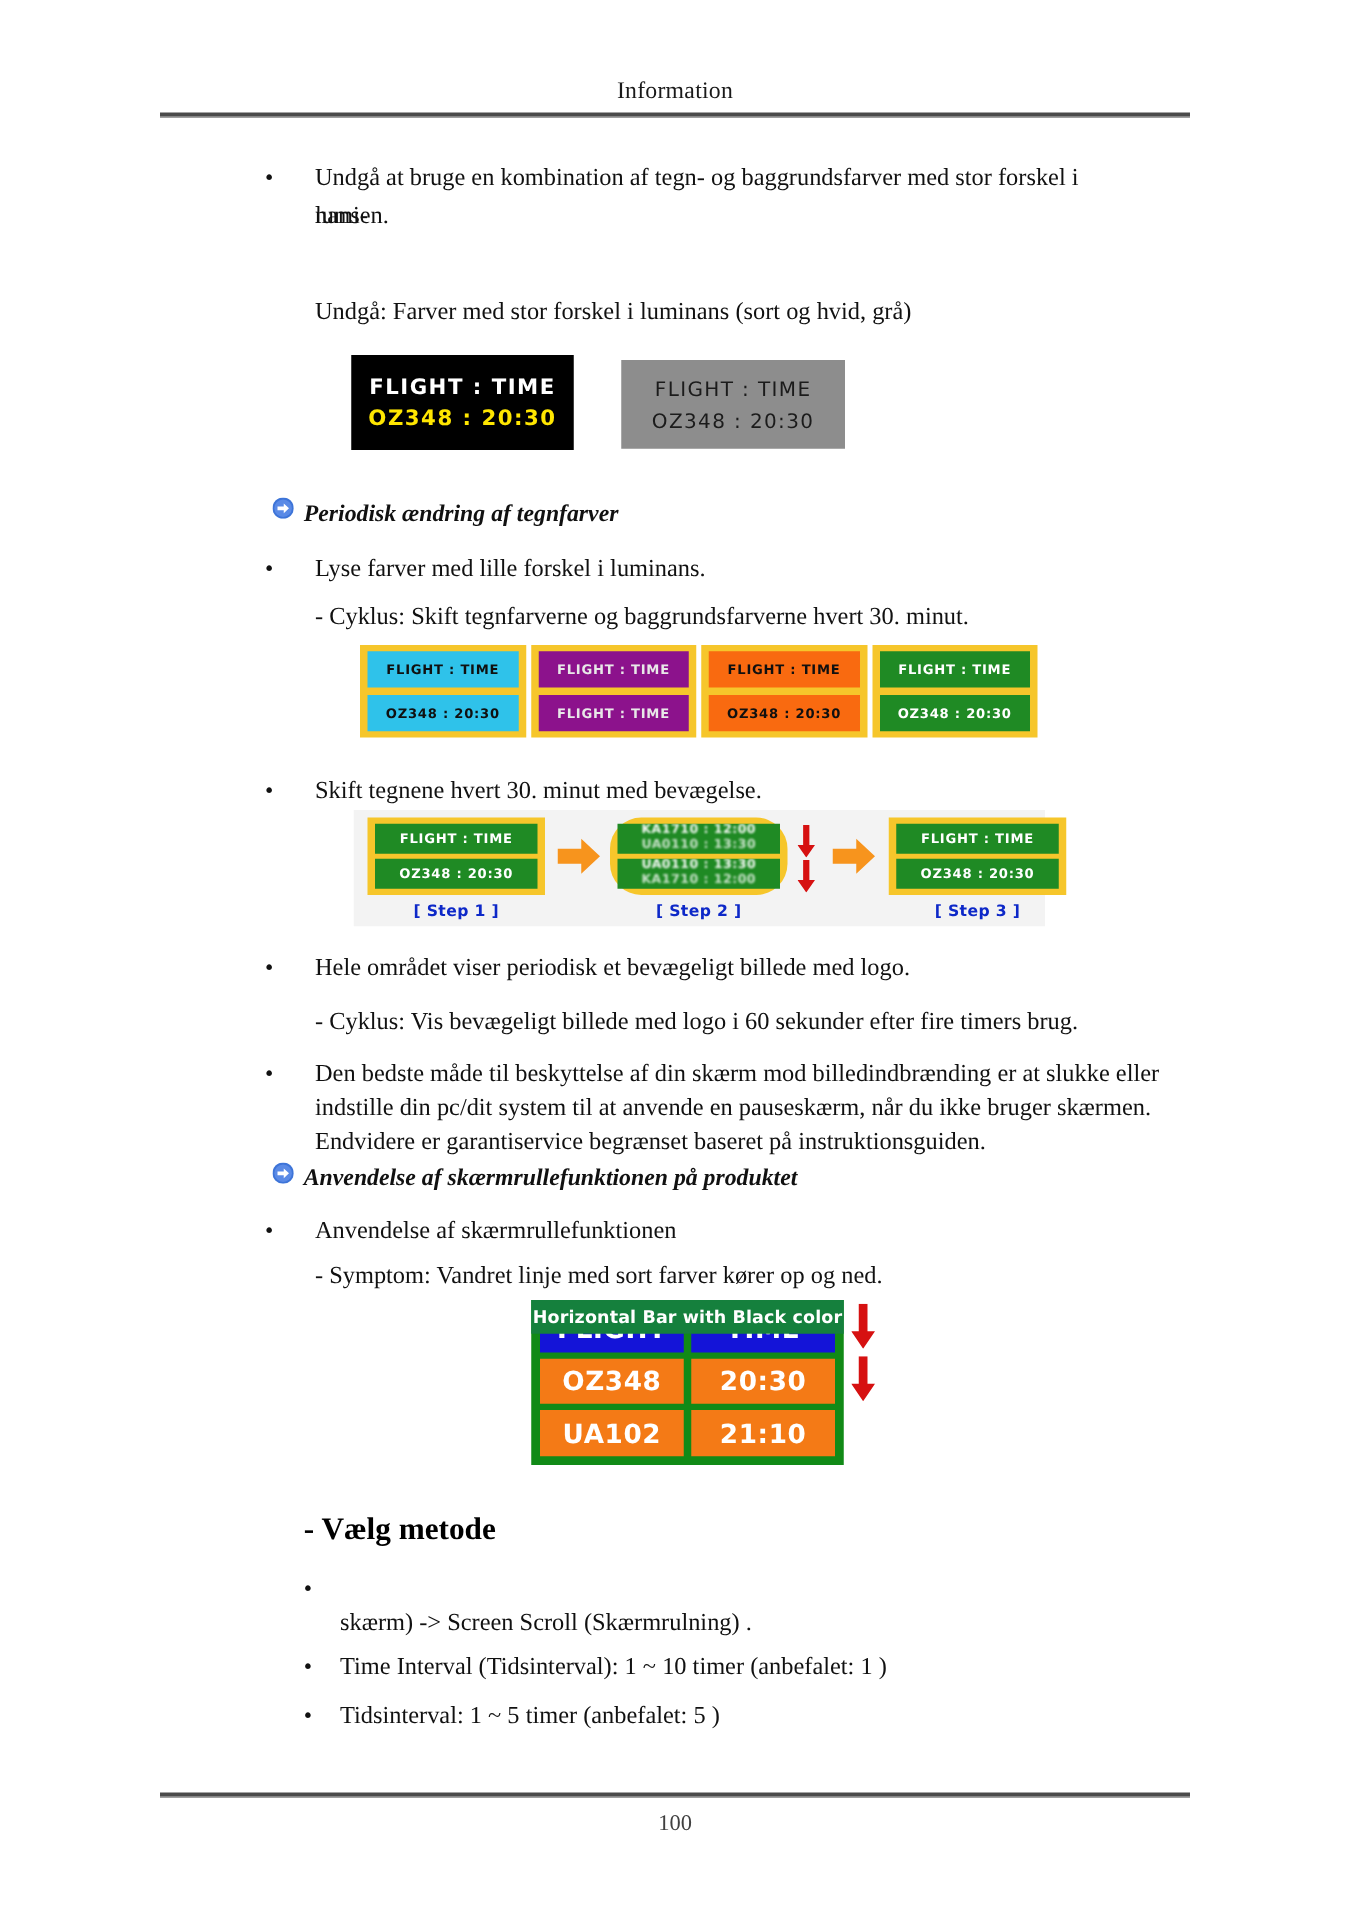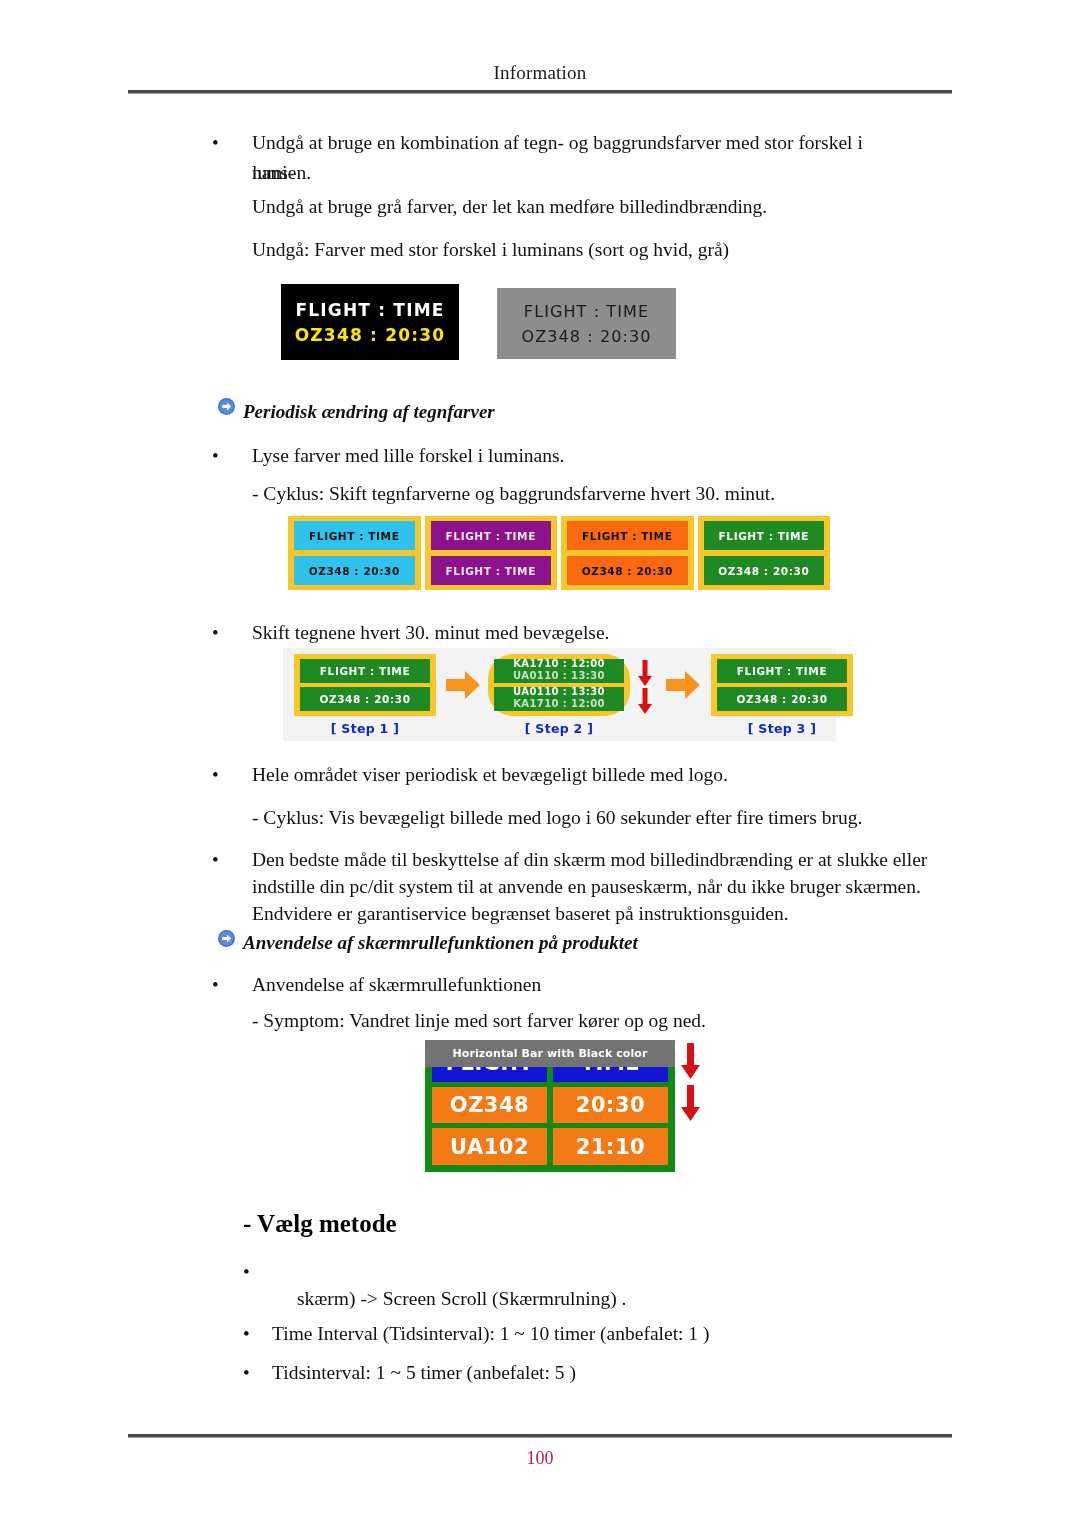--- a/index.html
+++ b/index.html
@@ -246,64 +246,63 @@
     letter-spacing: 0.5px;
   }
   .bb-head .bb-cell { background: #1414d8; }
   .bb-data .bb-cell { background: #f47a16; }
   .black-bar {
     position: absolute;
     left: 425px;
     top: 1040px;
     width: 250px;
     height: 27px;
-    background: #737373;
+    background: #15803d;
     display: flex;
     align-items: center;
     justify-content: center;
     color: #ffffff;
     font-family: "DejaVu Sans", sans-serif;
     font-weight: bold;
-    font-size: 11px;
+    font-size: 14px;
     letter-spacing: 0.1px;
   }
 
   
   .footer-rule {
     position: absolute;
     top: 1434px;
     left: 128px;
     width: 824px;
     height: 3px;
     background: #4a4a4a;
     border-bottom: 1px solid #9a9a9a;
   }
   .footer-page {
     position: absolute;
     top: 1448px;
     left: 0;
     width: 1080px;
     text-align: center;
     font-size: 18px;
-    color: #be185d;
+    color: #404040;
   }
 </style>
 </head>
 <body>
 
 <div class="page">
 
   <div class="header-title">Information</div>
   <div class="header-rule"></div>
 
   <div class="bullet-dot" style="left:212px; top:128px;">•</div>
   <div class="txt" style="left:252px; top:158px; width:640px;">nansen.</div>
   <div class="txt" style="left:252px; top:128px; width:640px;">Undgå at bruge en kombination af tegn- og baggrundsfarver med stor forskel i lumi-</div>
 
-  <div class="txt" style="left:252px; top:192px; width:660px;">Undgå at bruge grå farver, der let kan medføre billedindbrænding.</div>
   <div class="txt" style="left:252px; top:235px; width:660px;">Undgå: Farver med stor forskel i luminans (sort og hvid, grå)</div>
 
   <div class="board-black">
     <div class="r1">FLIGHT : TIME</div>
     <div class="r2">OZ348  :  20:30</div>
   </div>
 
   <div class="board-gray">
     <div class="r1">FLIGHT : TIME</div>
     <div class="r2">OZ348  :  20:30</div>
@@ -439,21 +438,21 @@
   </div>
   <div style="position:absolute; left:681px; top:1085px;">
     <svg width="19" height="36" viewBox="0 0 19 36">
       <path d="M6 0 H13 V22 H19 L9.5 36 L0 22 H6 Z" fill="#d61111"></path>
     </svg>
   </div>
 
   <div class="sub-title" style="left:243px; top:1210px;">- Vælg metode</div>
 
   <div class="bullet-dot" style="left:243px; top:1257px;">•</div>
-  <div class="txt" style="left:272px; top:1284px; width:690px;margin-left:25px;">skærm) -&gt; Screen Scroll (Skærmrulning) .</div>
+  <div class="txt" style="left:272px; top:1284px; width:690px;">skærm) -&gt; Screen Scroll (Skærmrulning) .</div>
 
   <div class="bullet-dot" style="left:243px; top:1319px;">•</div>
   <div class="txt" style="left:272px; top:1319px; width:690px;">Time Interval (Tidsinterval): 1 ~ 10 timer (anbefalet: 1 )</div>
 
   <div class="bullet-dot" style="left:243px; top:1358px;">•</div>
   <div class="txt" style="left:272px; top:1358px; width:690px;">Tidsinterval: 1 ~ 5 timer (anbefalet: 5 )</div>
 
   <div class="footer-rule"></div>
   <div class="footer-page">100</div>
 

